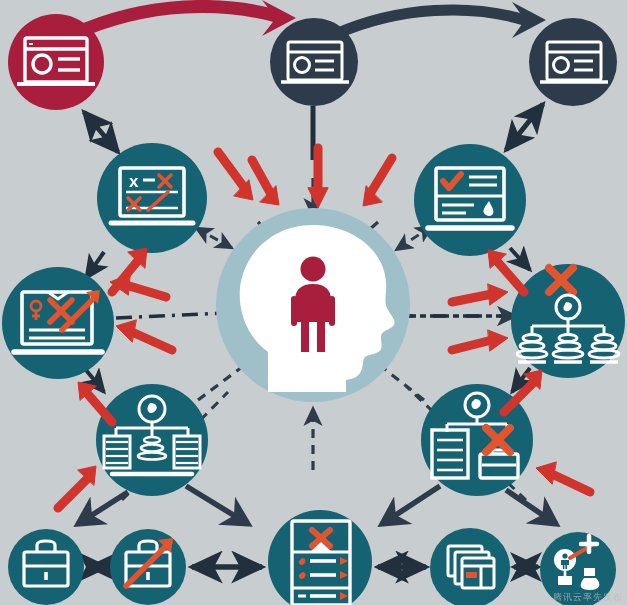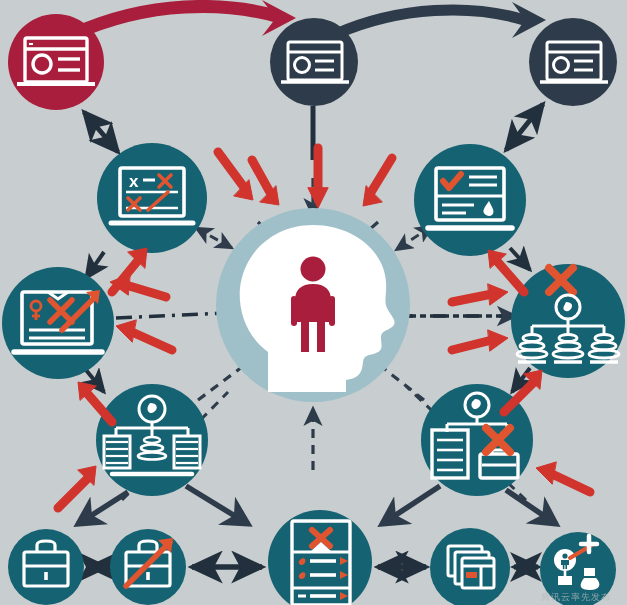--- a/index.html
+++ b/index.html
@@ -6,21 +6,21 @@
   body{font-family:"Liberation Sans",sans-serif;}
   #stage{
     position:relative;
     width:627px;height:605px;
     background:#c8cdcf;
     overflow:hidden;
   }
   #stage svg{position:absolute;left:0;top:0;}
   .wm{
     position:absolute;
-    right:16px;bottom:1px;
+    right:4px;bottom:1px;
     font-size:9px;
     letter-spacing:1px;
     color:#b4b9bb;
     opacity:.75;
     white-space:nowrap;
     font-family:"DejaVu Sans",sans-serif;
   }
 </style>
 </head>
 <body>

